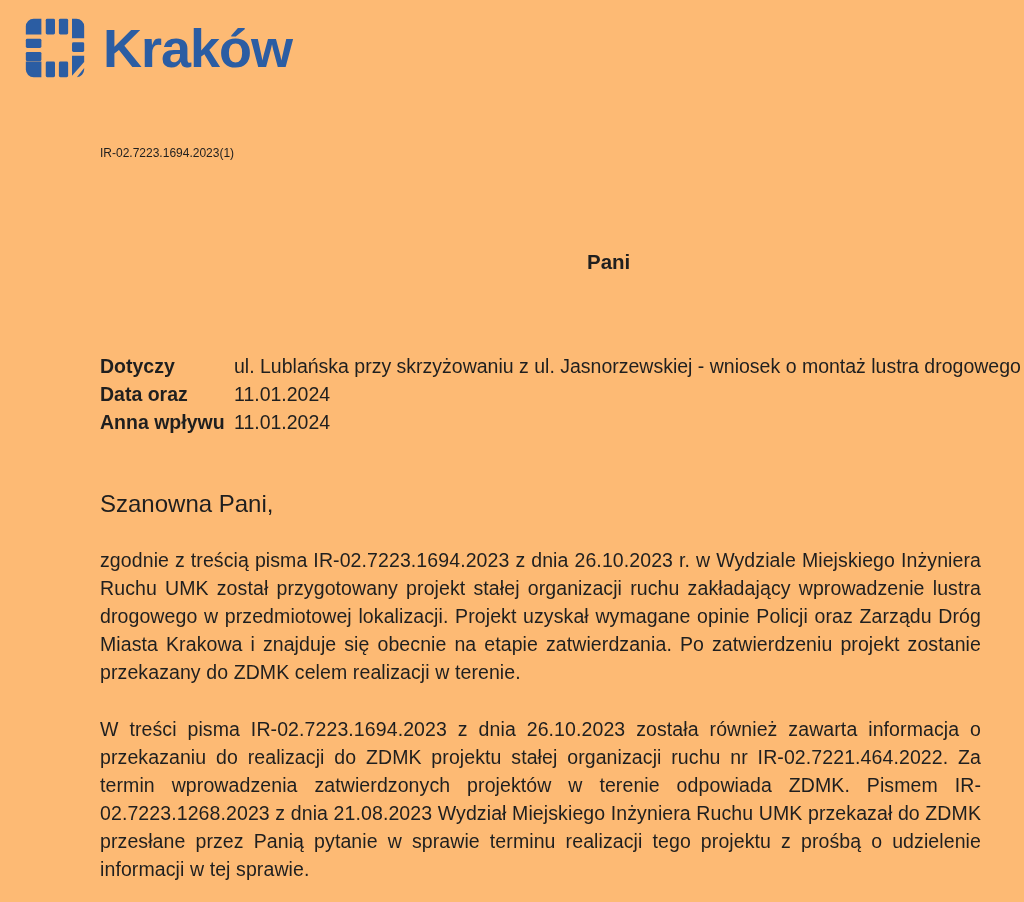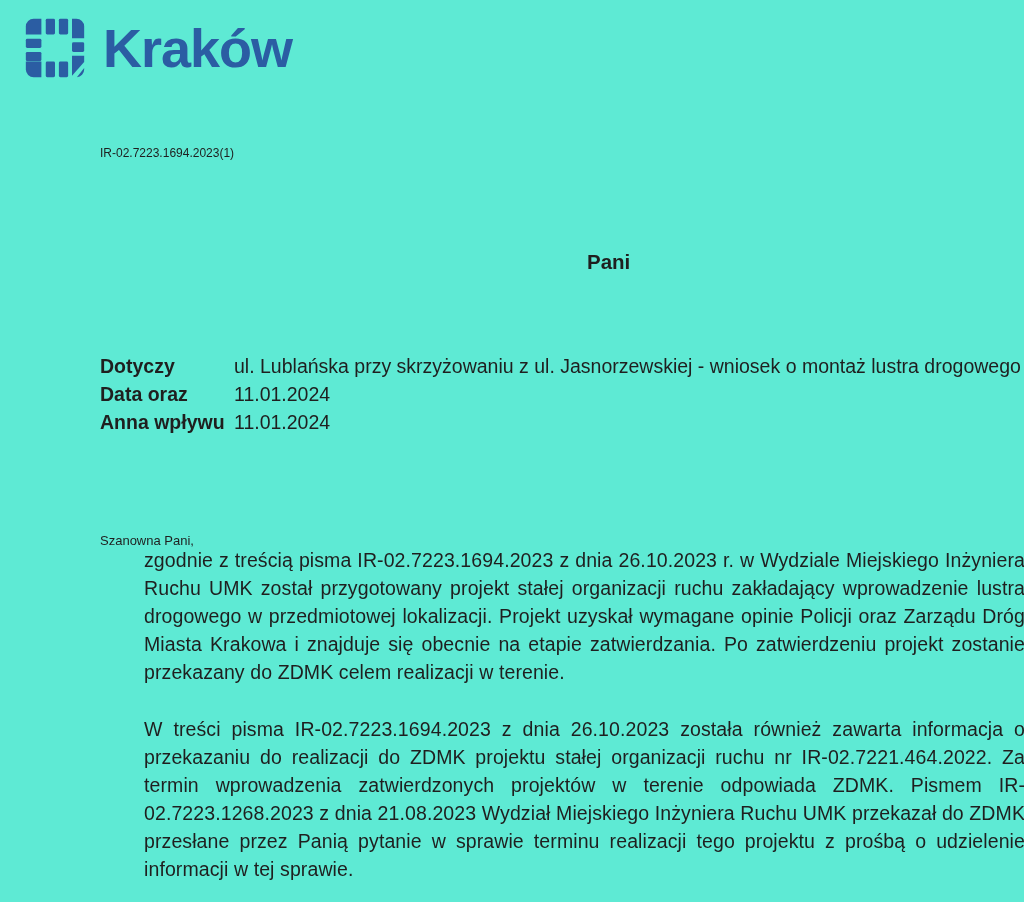--- a/index.html
+++ b/index.html
@@ -6,21 +6,21 @@
   html, body { background: #ffffff; }
   body {
     font-family: "Liberation Sans", "DejaVu Sans", sans-serif;
     color: #1f1f1f;
     -webkit-font-smoothing: antialiased;
   }
   .letter {
     position: relative;
     width: 1024px;
     height: 902px;
-    background: #5eead4;
+    background: #fdba74;
     overflow: hidden;
   }
 
   
   .logo {
     position: absolute;
     left: 20px;
     top: 13px;
     display: flex;
     align-items: center;
@@ -76,33 +76,31 @@
   }
   .meta-row { display: flex; align-items: center; }
   .meta-label { width: 134px; flex: 0 0 134px; font-weight: 700; }
   .meta-value { flex: 1; white-space: nowrap; }
 
   
   .salutation {
     position: absolute;
     left: 100px;
     top: 490px;
-    font-size: 13px;
+    font-size: 24px;
     line-height: 28px;
-    margin-top: 37px;
   }
   .paragraph {
     position: absolute;
     left: 100px;
     width: 881px;
     font-size: 19.5px;
     line-height: 28px;
     text-align: justify;
     letter-spacing: 0.1px;
-    margin-left: 44px;
   }
   .paragraph-1 { top: 546px; }
   .paragraph-2 { top: 715px; }
 </style>
 </head>
 <body>
 
 <div class="letter">
 
   <div class="logo">

